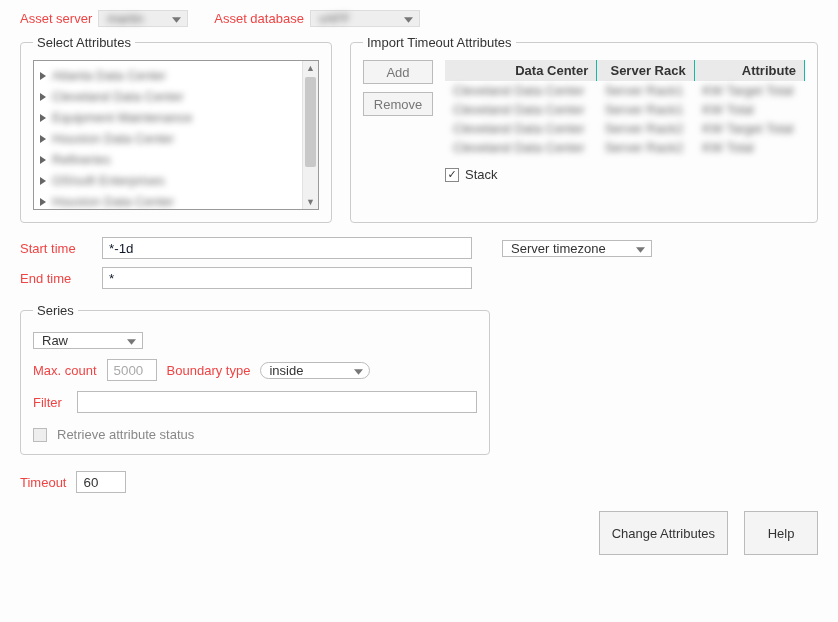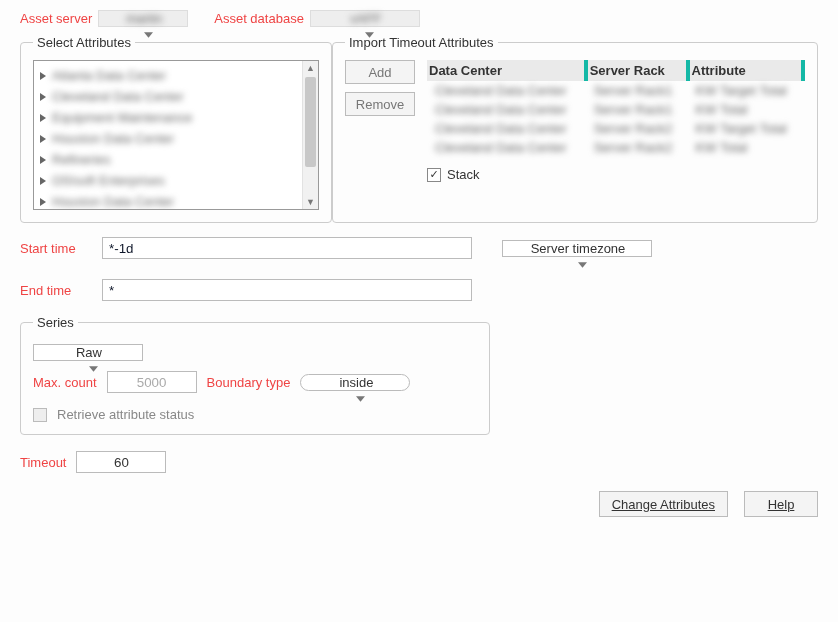--- a/index.html
+++ b/index.html
@@ -17,33 +17,32 @@
   .combo {
     display: inline-flex;
     align-items: center;
     justify-content: space-between;
     height: 17px;
     background: #eee;
     border: 1px solid #ddd;
     padding: 0 6px 0 8px;
     min-width: 90px;
     color: #777;
-    flex-direction: column;
   }
   .combo.white { background: #fff; border: 1px solid #bbb; color: #333; }
   .combo .caret { color: #666; margin-left: 8px; }
   .blur { filter: blur(3px); color: #666; user-select: none; }
   fieldset {
     border: 1px solid #ccc;
     border-radius: 4px;
     padding: 10px 12px 12px 12px;
     margin: 0;
   }
   legend { padding: 0 4px; color: #333; }
-  .top-panels { display: flex; gap: 0; margin-top: 0; }
+  .top-panels { display: flex; gap: 18px; margin-top: 0; }
   .fs-select { width: 312px; }
   .fs-import { flex: 1; }
   .treebox {
     position: relative;
     border: 1px solid #999;
     background: #fff;
     height: 150px;
     overflow: hidden;
   }
   .tree-inner {
@@ -73,49 +72,49 @@
     display: inline-flex; align-items: center; justify-content: center;
     height: 26px; padding: 0 12px;
     background: #f4f4f4; border: 1px solid #bbb;
     cursor: pointer; color: #333;
   }
   .btn.small { height: 24px; }
   .btn.grey { color: #777; }
   .tablewrap { flex: 1; }
   .tbl { width: 100%; border-collapse: collapse; }
   .tbl th {
-    text-align: left; font-weight: 600; background: #eaeaea;
-    padding: 3px 2px; border-right: 4px solid #14b8a6;
+    text-align: right; font-weight: 600; background: #eaeaea;
+    padding: 3px 8px; border-right: 1px solid #14b8a6;
   }
   .tbl td { padding: 2px 8px; }
   .chkrow { margin-top: 10px; display: flex; align-items: center; gap: 6px; }
   .chkbox {
     width: 14px; height: 14px; border: 1px solid #888; background: #fff;
     display: inline-flex; align-items: center; justify-content: center;
     font-size: 11px; color: #333;
   }
   .textinput {
     height: 22px; border: 1px solid #bbb; background: #fff;
     padding: 0 6px; color: #333;
   }
   .textinput.ghost { color: #0f172a; }
   .timerow { display: flex; align-items: center; gap: 10px; margin-top: 14px; }
   .timerow .label { width: 72px; }
   .tz { margin-left: 20px; }
   .series-fs { width: 470px; margin-top: 14px; }
   .series-row { display: flex; align-items: center; gap: 10px; margin-top: 10px; }
   .numinput {
-    width: 90px; height: 22px; border: 1px solid #bbb; background: #fff;
-    text-align: center; padding: 0 6px; color: #aaa;
+    width: 50px; height: 22px; border: 1px solid #bbb; background: #fff;
+    text-align: left; padding: 0 6px; color: #aaa;
   }
   .filterinput { flex: 1; height: 22px; border: 1px solid #bbb; background: #fff; }
   .bottom-row { display:flex; align-items:center; gap:10px; margin-top: 16px; }
   .bottom-row .numinput { color:#333; }
   .action-row { display:flex; justify-content:flex-end; gap:16px; margin-top: 18px; }
-  .action-row .btn { height: 26px; text-decoration: underline; }
+  .action-row .btn { height: 44px; }
   .caret-svg { width:9px; height:6px; }
 </style>
 </head>
 <body>
 
 <div class="row" style="margin-top:2px;">
   <span class="label">Asset server</span>
   <div class="combo" style="width:90px;">
     <span class="blur">martin</span>
     <span class="caret">
@@ -232,21 +231,21 @@
   <input class="textinput ghost" style="width: 370px;" value="*-1d">
   <div class="combo white tz" style="width:150px;">
     <span>Server timezone</span>
     <span class="caret">
       <svg class="caret-svg" viewBox="0 0 10 6">
           <path d="M0 0 L5 6 L10 0 Z" fill="#777"></path>
         </svg>
     </span>
   </div>
 </div>
-<div class="timerow" style="margin-top:20px;">
+<div class="timerow" style="margin-top:8px;">
   <span class="label">End time</span>
   <input class="textinput ghost" style="width: 370px;" value="*">
 </div>
 
 <fieldset class="series-fs">
   <legend>Series</legend>
   <div class="combo white" style="width:110px; margin-top:4px;">
     <span>Raw</span>
     <span class="caret">
       <svg class="caret-svg" viewBox="0 0 10 6">
@@ -260,20 +259,24 @@
     <span class="label">Boundary type</span>
     <div class="combo white" style="width:110px;border-radius:11px;">
       <span>inside</span>
       <span class="caret">
         <svg class="caret-svg" viewBox="0 0 10 6">
             <path d="M0 0 L5 6 L10 0 Z" fill="#777"></path>
           </svg>
       </span>
     </div>
   </div>
+  <div class="series-row">
+    <span class="label" style="width:34px;">Filter</span>
+    <input class="filterinput" style="">
+  </div>
   <div class="series-row" style="margin-top:14px; color:#888;">
     <span class="chkbox" style="background:#eee; border-color:#bbb;"></span>
     <span>Retrieve attribute status</span>
   </div>
 </fieldset>
 
 <div class="bottom-row">
   <span class="label">Timeout</span>
   <input class="numinput" style="color: rgb(51, 51, 51);" value="60">
 </div>

